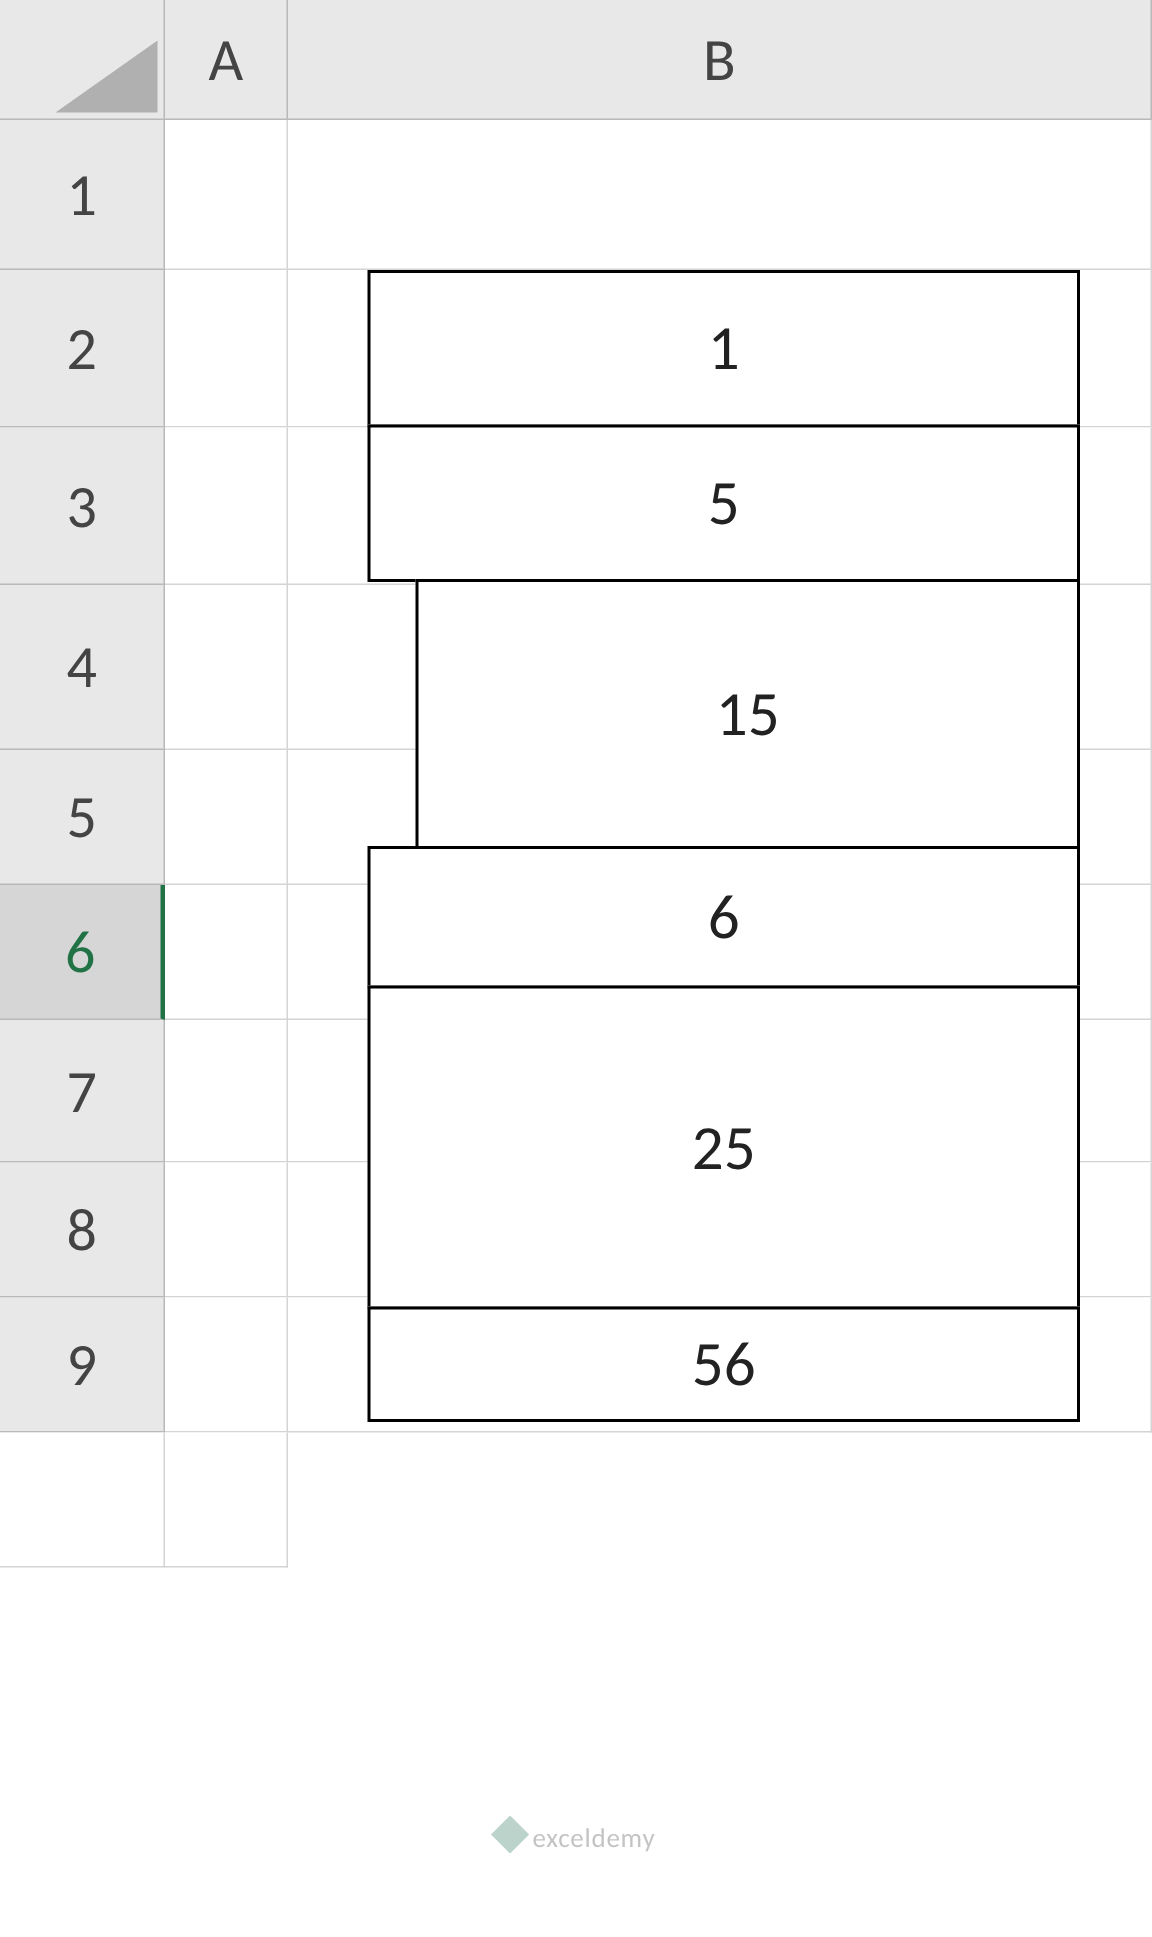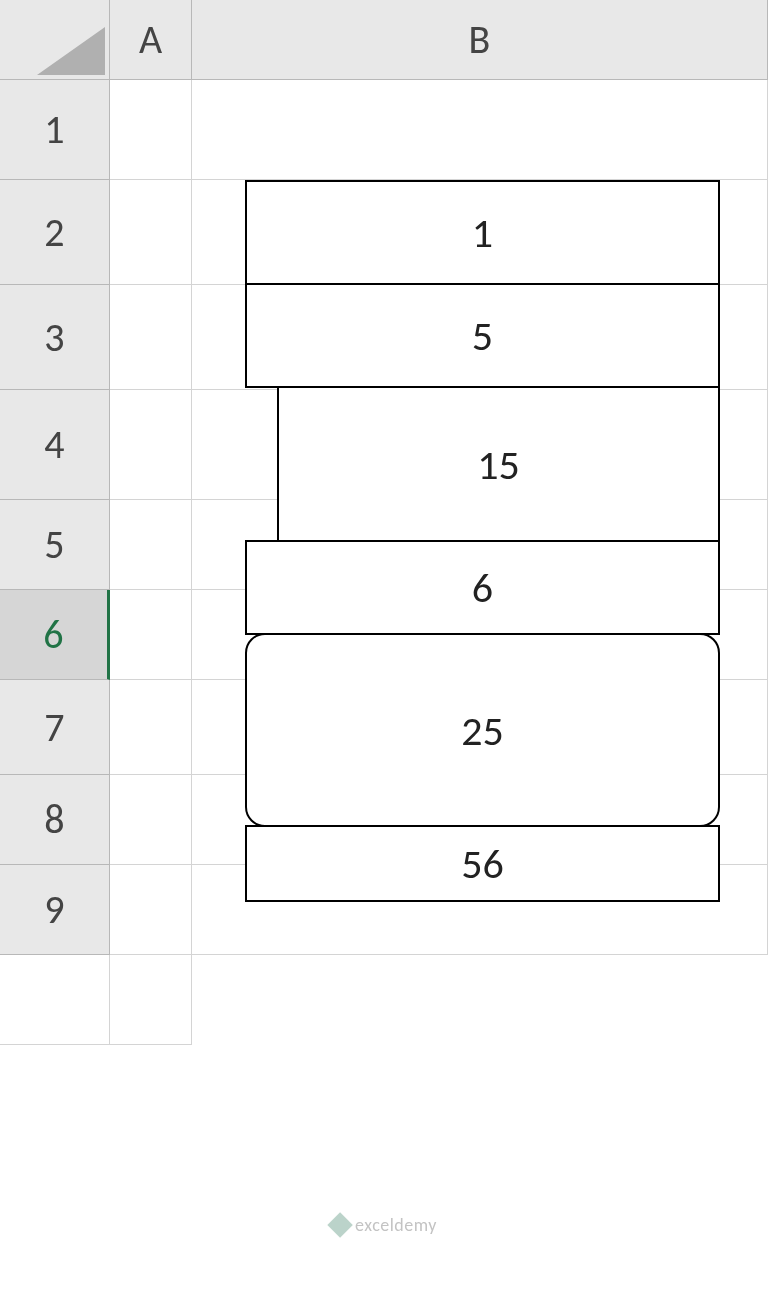--- a/index.html
+++ b/index.html
@@ -83,21 +83,21 @@
     font-size: 42px;
     color: #222;
     background: #ffffff;
   }
   .watermark {
     position: absolute;
     bottom: 55px;
     left: 50%;
     transform: translateX(-50%);
     display: flex;
-    align-items: center;
+    align-items: flex-start;
     gap: 6px;
     opacity: 0.5;
   }
   .watermark-icon {
     width: 18px;
     height: 18px;
     background: #7aa896;
     transform: rotate(45deg);
   }
   .watermark-text {
@@ -150,22 +150,22 @@
   <div class="cell"></div>
   <div class="cell"></div>
 
   <div class="cell"></div>
   <div class="cell"></div>
 </div>
 
 <div class="data-area" id="data-area">
     <div class="data-cell" style="height: 105px;">1</div>
     <div class="data-cell" style="height: 105px;">5</div>
-    <div class="data-cell" style="height: 156px; margin-left: 32px;">15</div>
+    <div class="data-cell" style="height: 180px; margin-left: 32px;">15</div>
     <div class="data-cell" style="height: 95px;">6</div>
-    <div class="data-cell" style="height: 194px; border-radius: 20px;">25</div>
+    <div class="data-cell" style="height: 216px;">25</div>
     <div class="data-cell" style="height: 77px;">56</div>
   </div>
 
 <div class="watermark">
   <div class="watermark-icon"></div>
   <div class="watermark-text">exceldemy</div>
 </div>
 
 </body></html>

